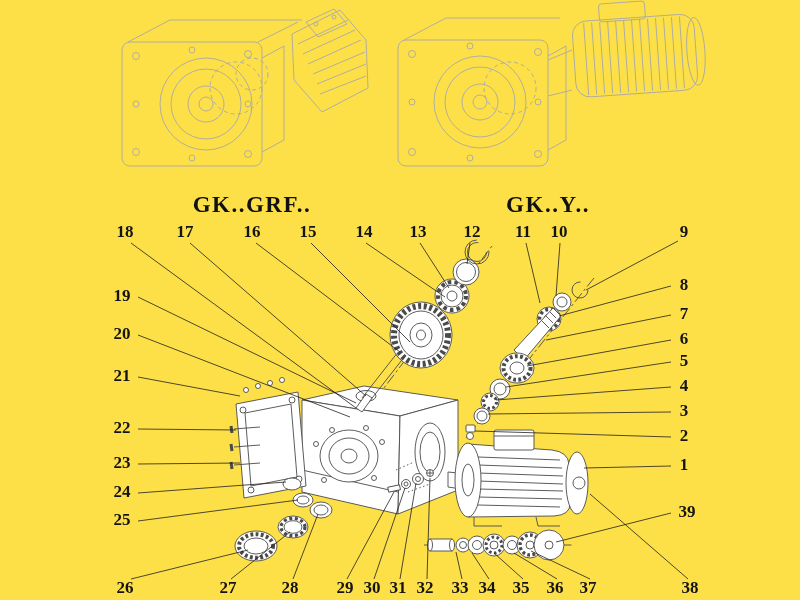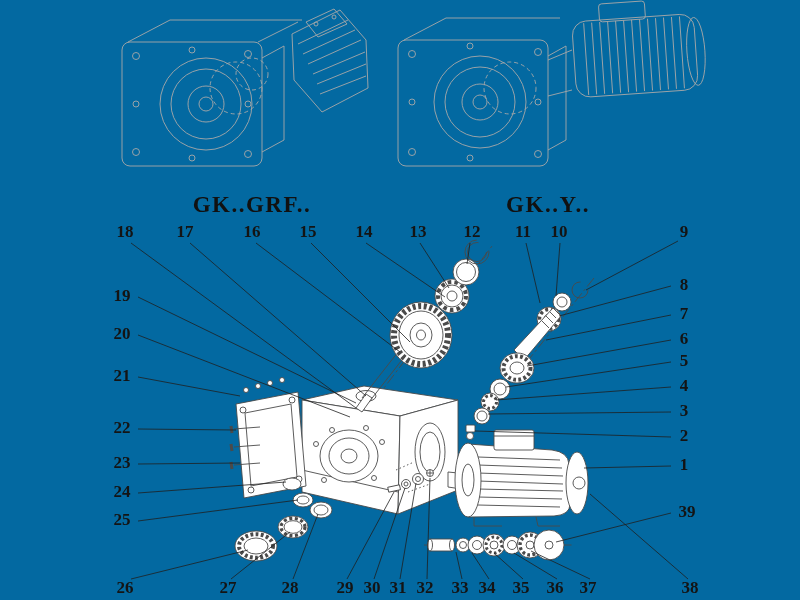--- a/index.html
+++ b/index.html
@@ -1,16 +1,16 @@
 <!DOCTYPE html>
 <html><head>
 <meta charset="utf-8">
 <style>
   html,body{margin:0;padding:0;background:#ffffff;}
-  .page{position:relative;width:800px;height:600px;background:#0369a1;overflow:hidden;
+  .page{position:relative;width:800px;height:600px;background:#fde047;overflow:hidden;
         font-family:"Liberation Serif", serif;}
   svg{display:block;}
   .pn{font-family:"Liberation Serif", serif;font-size:17px;font-weight:700;fill:#141414;}
   .title{font-family:"Liberation Serif", serif;font-size:23px;font-weight:700;
          letter-spacing:1.5px;fill:#111111;}
   .faded{stroke:#a8a8a8;fill:none;stroke-width:0.9;}
   .dark{stroke:#4a4a4a;stroke-width:0.9;}
   .leader{stroke:#1f1f1f;stroke-width:0.8;}
 </style>
 </head>

